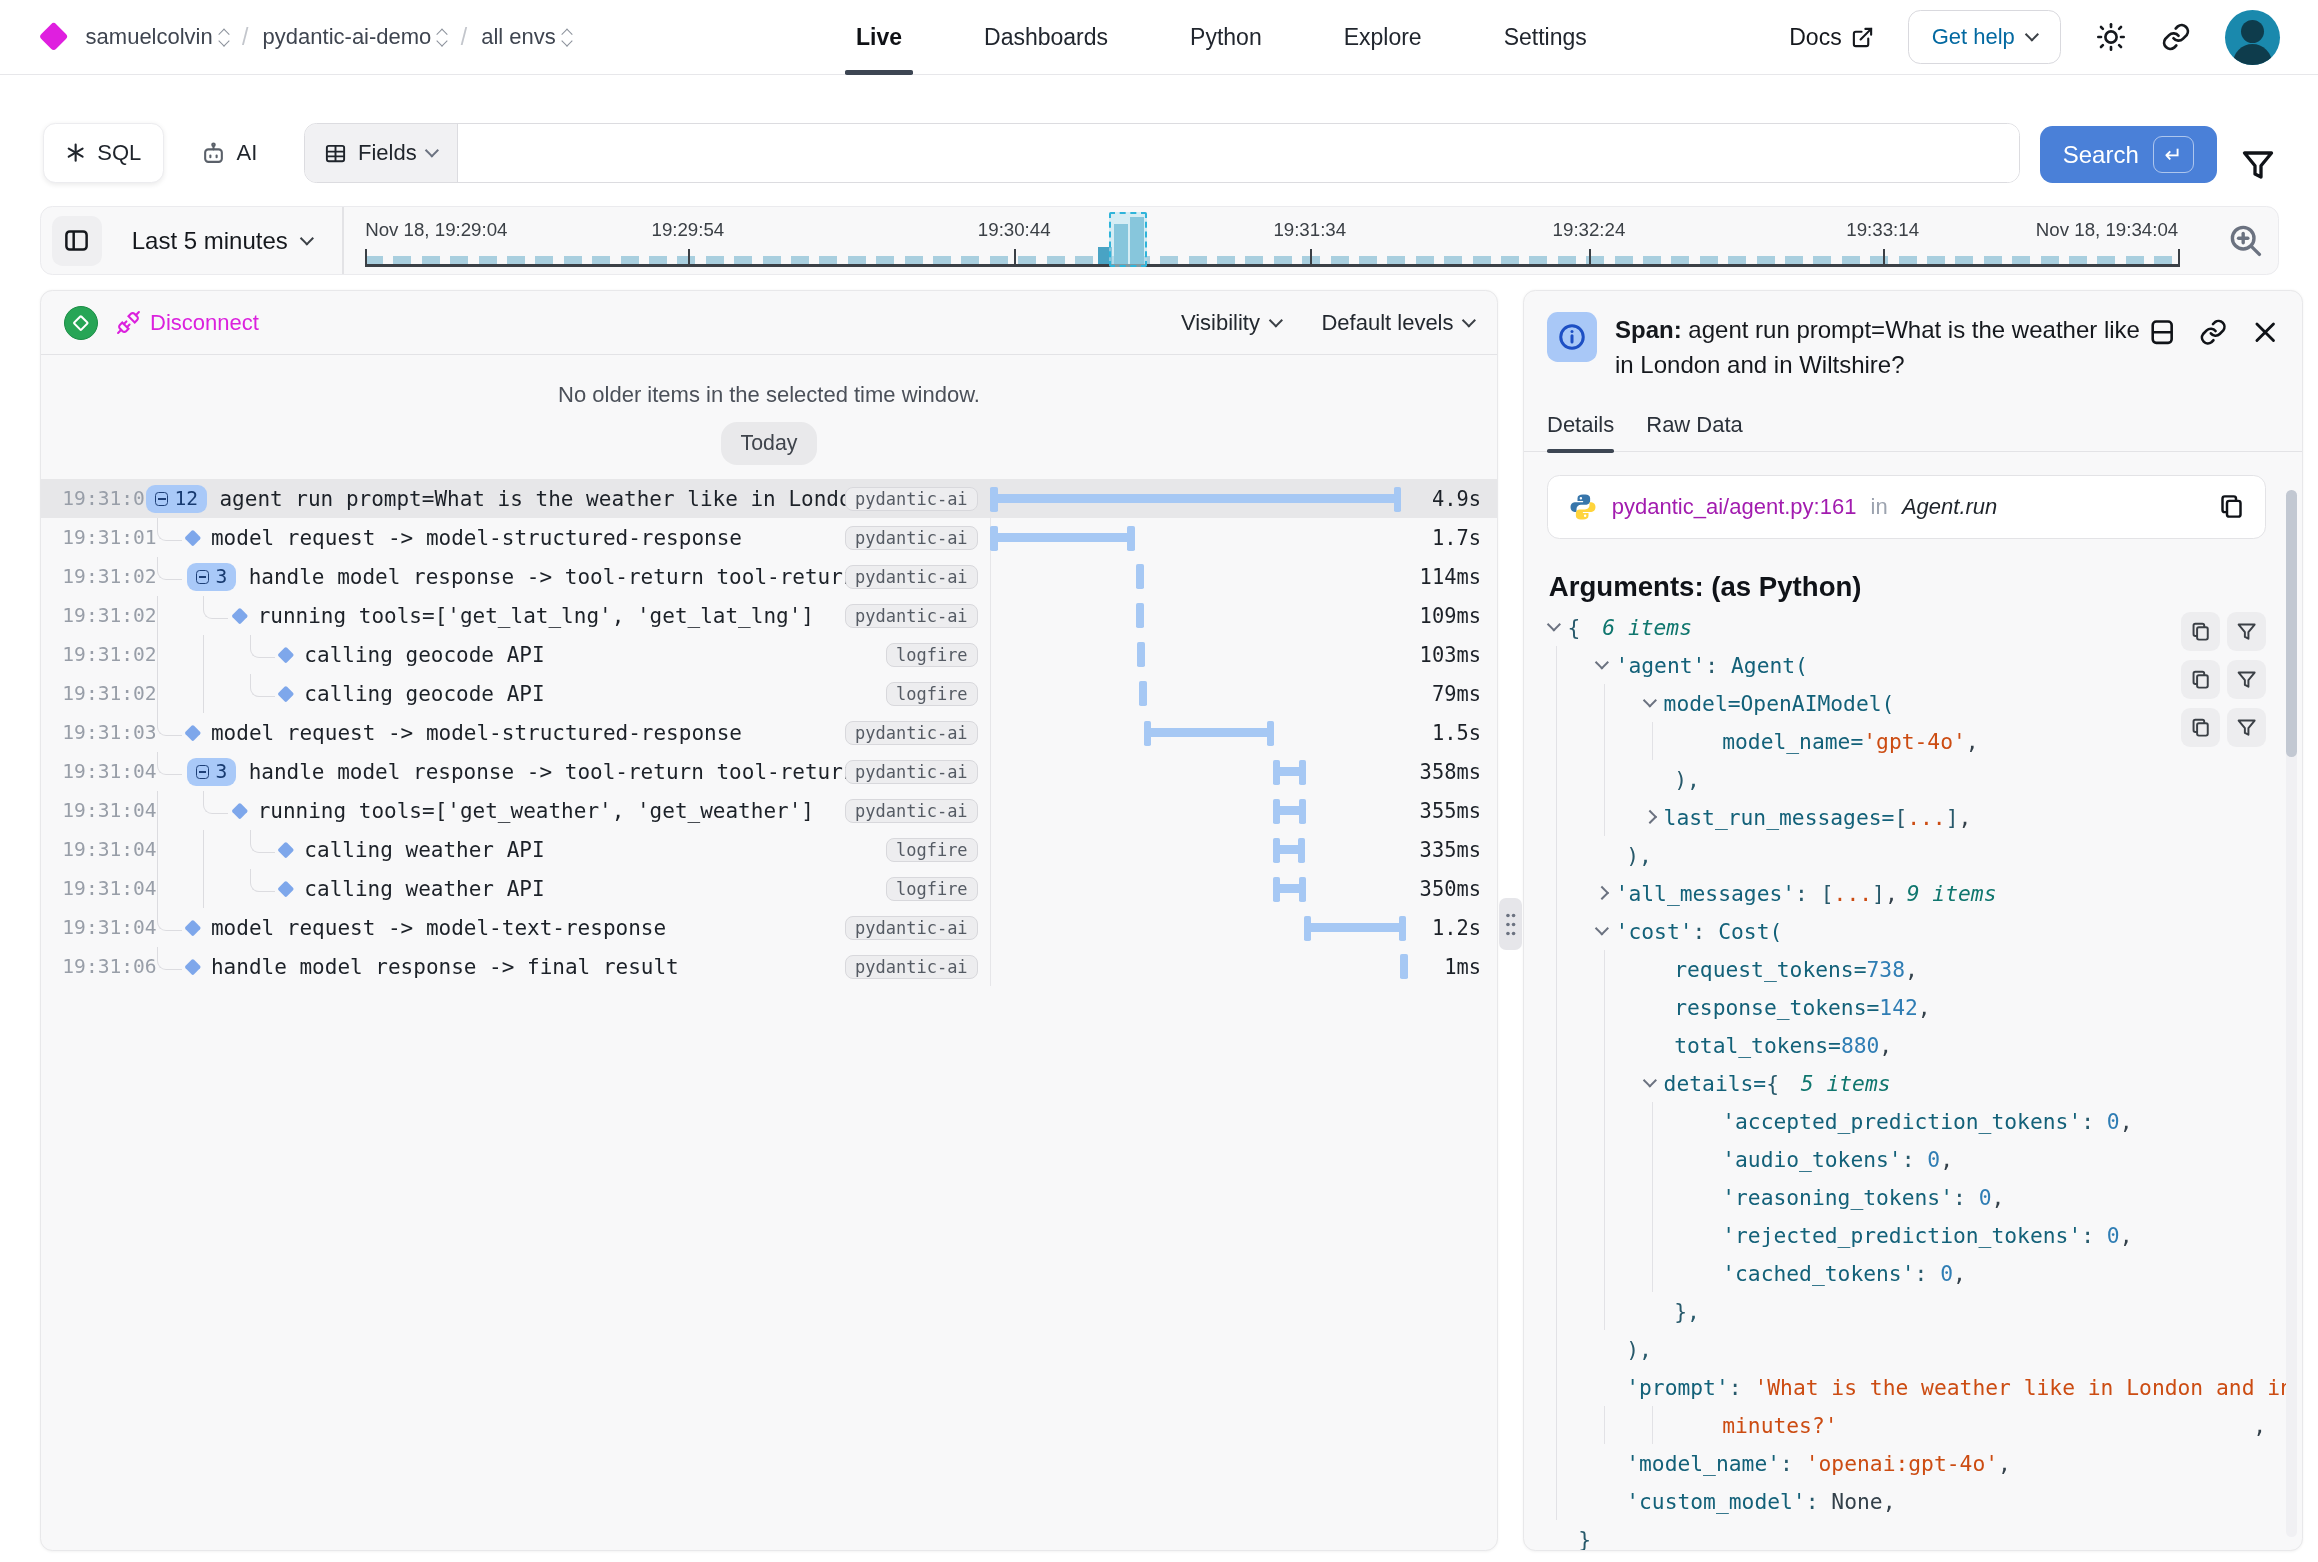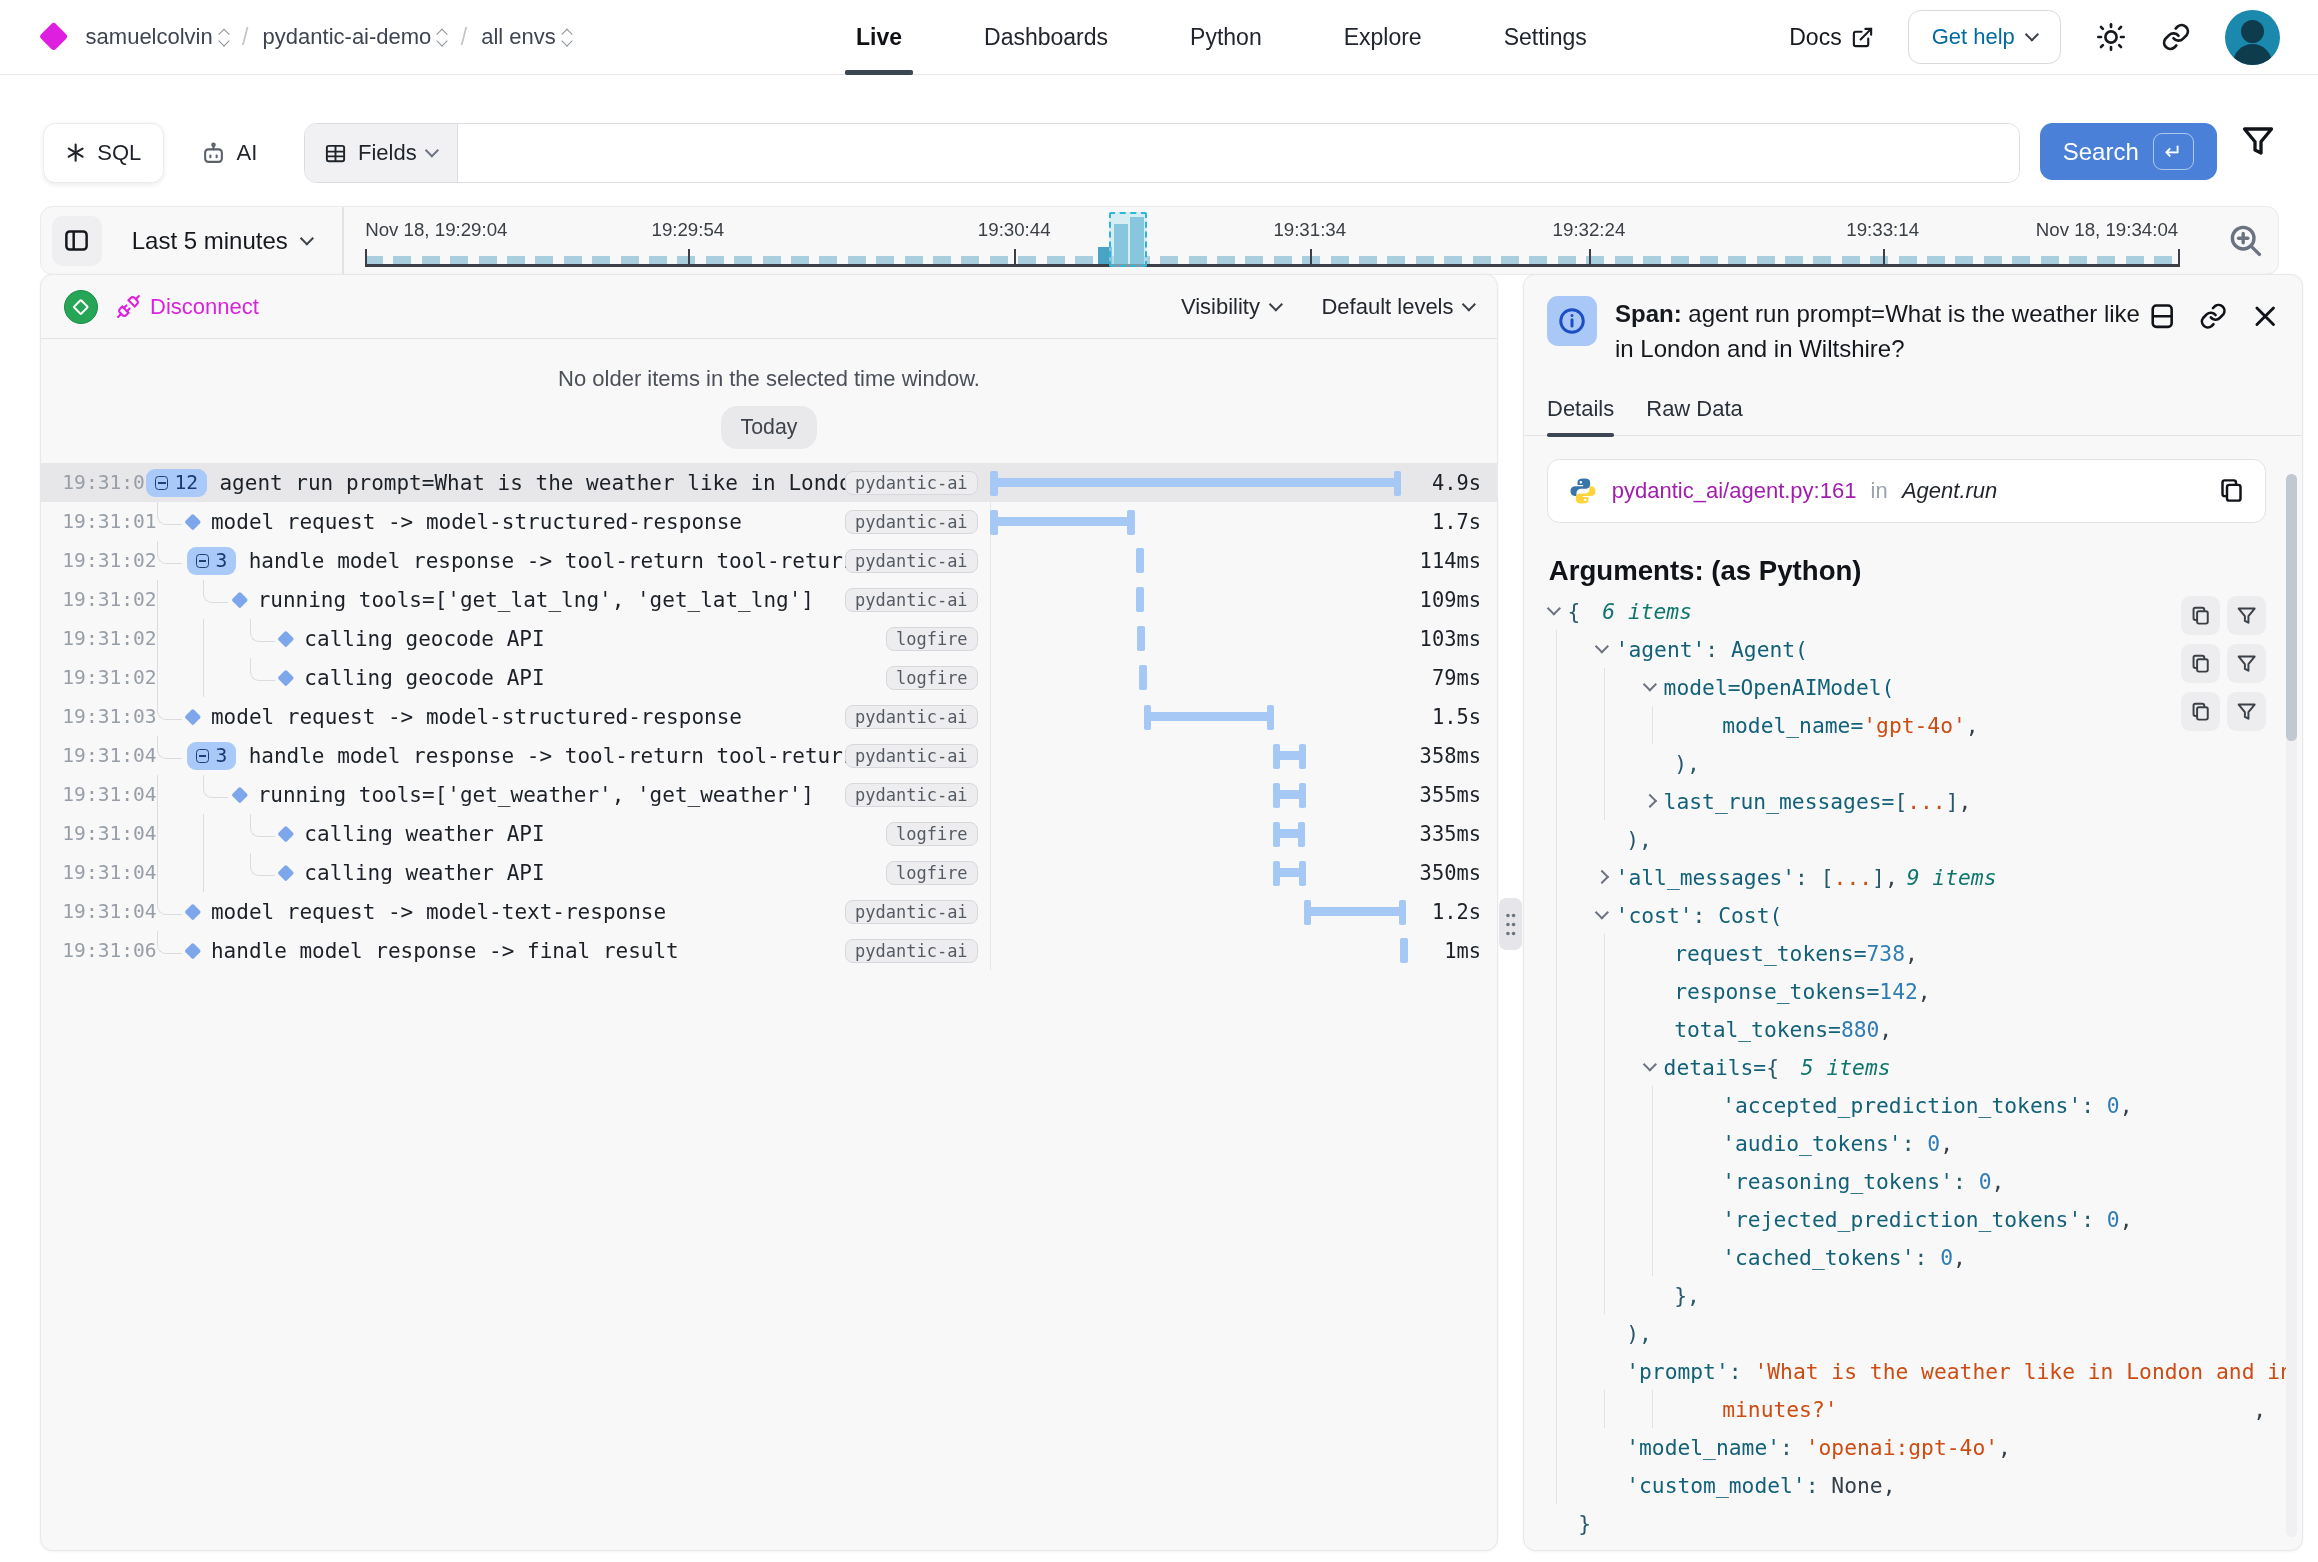--- a/index.html
+++ b/index.html
@@ -24,21 +24,21 @@
   .hdr-right { position:absolute; right:39px; display:flex; align-items:center; gap:34px;margin-left:36px; }
   .docs { display:flex; align-items:center; gap:9px; font-size:23px; color:#15181d; cursor:pointer; }
   .gethelp { display:flex; align-items:center; gap:12.4px; font-size:22px; color:#0369a1; border:1.8px solid #d9d9de; border-radius:12.4px; padding:13.3px 23px; background:#fff; cursor:pointer; }
   .chev { width:9.8px; height:9.8px; border-right:2.2px solid #3b4046; border-bottom:2.2px solid #3b4046; transform:rotate(45deg) translate(-1.8px,-1.8px); display:inline-block; }
   .iconbtn { background:none; border:none; cursor:pointer; display:flex; align-items:center; }
   .avatar { width:55px; height:55px; border-radius:50%; background:#1a89ad; position:relative; overflow:hidden; cursor:pointer; }
   .avatar::before { content:""; position:absolute; left:50%; top:10.7px; width:23px; height:23px; margin-left:-11.6px; border-radius:50%; background:#0e3c4c; }
   .avatar::after { content:""; position:absolute; left:50%; top:34px; width:39px; height:27px; margin-left:-19.6px; border-radius:19.6px 19.6px 0 0; background:#0e3c4c; }
 
   
-  .searchrow { position:absolute; left:43px; right:43px; top:123px; height:60px; display:flex; align-items:flex-start; }
+  .searchrow { position:absolute; left:43px; right:43px; top:123px; height:60px; display:flex; align-items:flex-end; }
   .btn-sql { display:flex; align-items:center; gap:10.7px; background:#fff; border:1.8px solid #ececef; border-radius:12.4px; box-shadow:0 1.8px 5.3px rgba(0,0,0,.08); padding:0 21.3px; height:60px; font-size:22px; font-weight:500; color:#1f242b; cursor:pointer; }
   .btn-ai  { display:flex; align-items:center; gap:10.7px; background:none; border:none; padding:0 21.3px; height:60px; font-size:22px; font-weight:500; color:#1f242b; cursor:pointer; margin-right:25px; }
   .querybox { flex:1; display:flex; align-items:stretch; height:60px; border:1.8px solid #dcdce0; border-radius:12.4px; overflow:hidden; background:#fff; margin-right:19.6px; }
   .btn-fields { display:flex; align-items:center; gap:10.7px; background:#f1f1f3; border:none; border-right:1.8px solid #dcdce0; padding:0 19.6px; font-size:22px; font-weight:500; color:#1f242b; cursor:pointer; }
   .qinput { flex:1; border:none; outline:none; font-size:22px; padding:0 19.6px; background:#fff; font-family:"DejaVu Sans Mono", monospace; }
   .btn-search { display:flex; align-items:center; gap:14.2px; background:#4a80d8; color:#fff; border:none; border-radius:12.4px; height:57px; padding:0 23px; font-size:24px; font-weight:500; cursor:pointer; margin-right:23px; }
   .kbd { display:flex; align-items:center; justify-content:center; width:41px; height:37px; border:1.8px solid rgba(255,255,255,.55); border-radius:9px; font-size:21.3px; }
 
   
   .timebar { position:absolute; left:40px; right:40px; top:206px; height:69px; background:#f8f8f9; border:1.8px solid #ebebee; border-radius:12.4px; display:flex; align-items:center; }
@@ -48,21 +48,21 @@
   .axis { position:relative; flex:1; height:100%; margin:0 16px 0 12.4px; }
   .axis-base { position:absolute; left:0.5%; right:1%; bottom:7.1px; height:2.7px; background:#3b4046; }
   .axis-dash { position:absolute; left:0.5%; right:1%; bottom:9.8px; height:8px; background:repeating-linear-gradient(90deg,#a9cfdf 0 18px, transparent 18px 28.4px); }
   .tick { position:absolute; bottom:7.1px; width:2.2px; height:18px; background:#3b4046; }
   .ticklab { position:absolute; top:12.4px; font-size:18.7px; color:#3b4046; white-space:nowrap; }
   .hbar { position:absolute; bottom:9.8px; width:14.2px; background:#49a3c4; }
   .hsel { position:absolute; bottom:7.1px; border:2.2px dashed #2fb4da; background:rgba(186,227,241,.55); border-radius:1.8px; }
   .tb-zoom { margin:0 14.2px; cursor:pointer; }
 
   
-  .panel { position:absolute; top:274px; bottom:12.4px; background:#f8f8f9; border:1.8px solid #e8e8ea; border-radius:12.4px; box-shadow:0 0.9px 2.7px rgba(0,0,0,.05); }
+  .panel { position:absolute; top:290px; bottom:12.4px; background:#f8f8f9; border:1.8px solid #e8e8ea; border-radius:12.4px; box-shadow:0 0.9px 2.7px rgba(0,0,0,.05); }
   .panel.left  { left:40px;  width:1458px; overflow:hidden; }
   .panel.right { left:1523px; width:780px; overflow:hidden; }
   .lp-head { height:64px; display:flex; align-items:center; border-bottom:1.8px solid #e3e3e6; padding:0 23px; gap:18px; }
   .livedot { width:34px; height:34px; border-radius:50%; background:#27a556; border:1.8px solid #1b8c46; display:flex; align-items:center; justify-content:center; }
   .livedot i { width:11.6px; height:11.6px; border:2.2px solid #fff; transform:rotate(45deg); border-radius:1.8px; display:block; }
   .disconnect { display:flex; align-items:center; gap:9px; color:#db21dd; font-size:22px; font-weight:500; cursor:pointer; }
   .lp-head .spacer { flex:1; }
   .ddl { display:flex; align-items:center; gap:10.7px; font-size:22px; color:#23282f; cursor:pointer; margin-left:23px; }
   .empty-msg { text-align:center; font-size:22px; color:#4b5059; margin-top:27px; }
   .today-wrap { display:flex; justify-content:center; margin-top:14.2px; margin-bottom:14.2px; }

